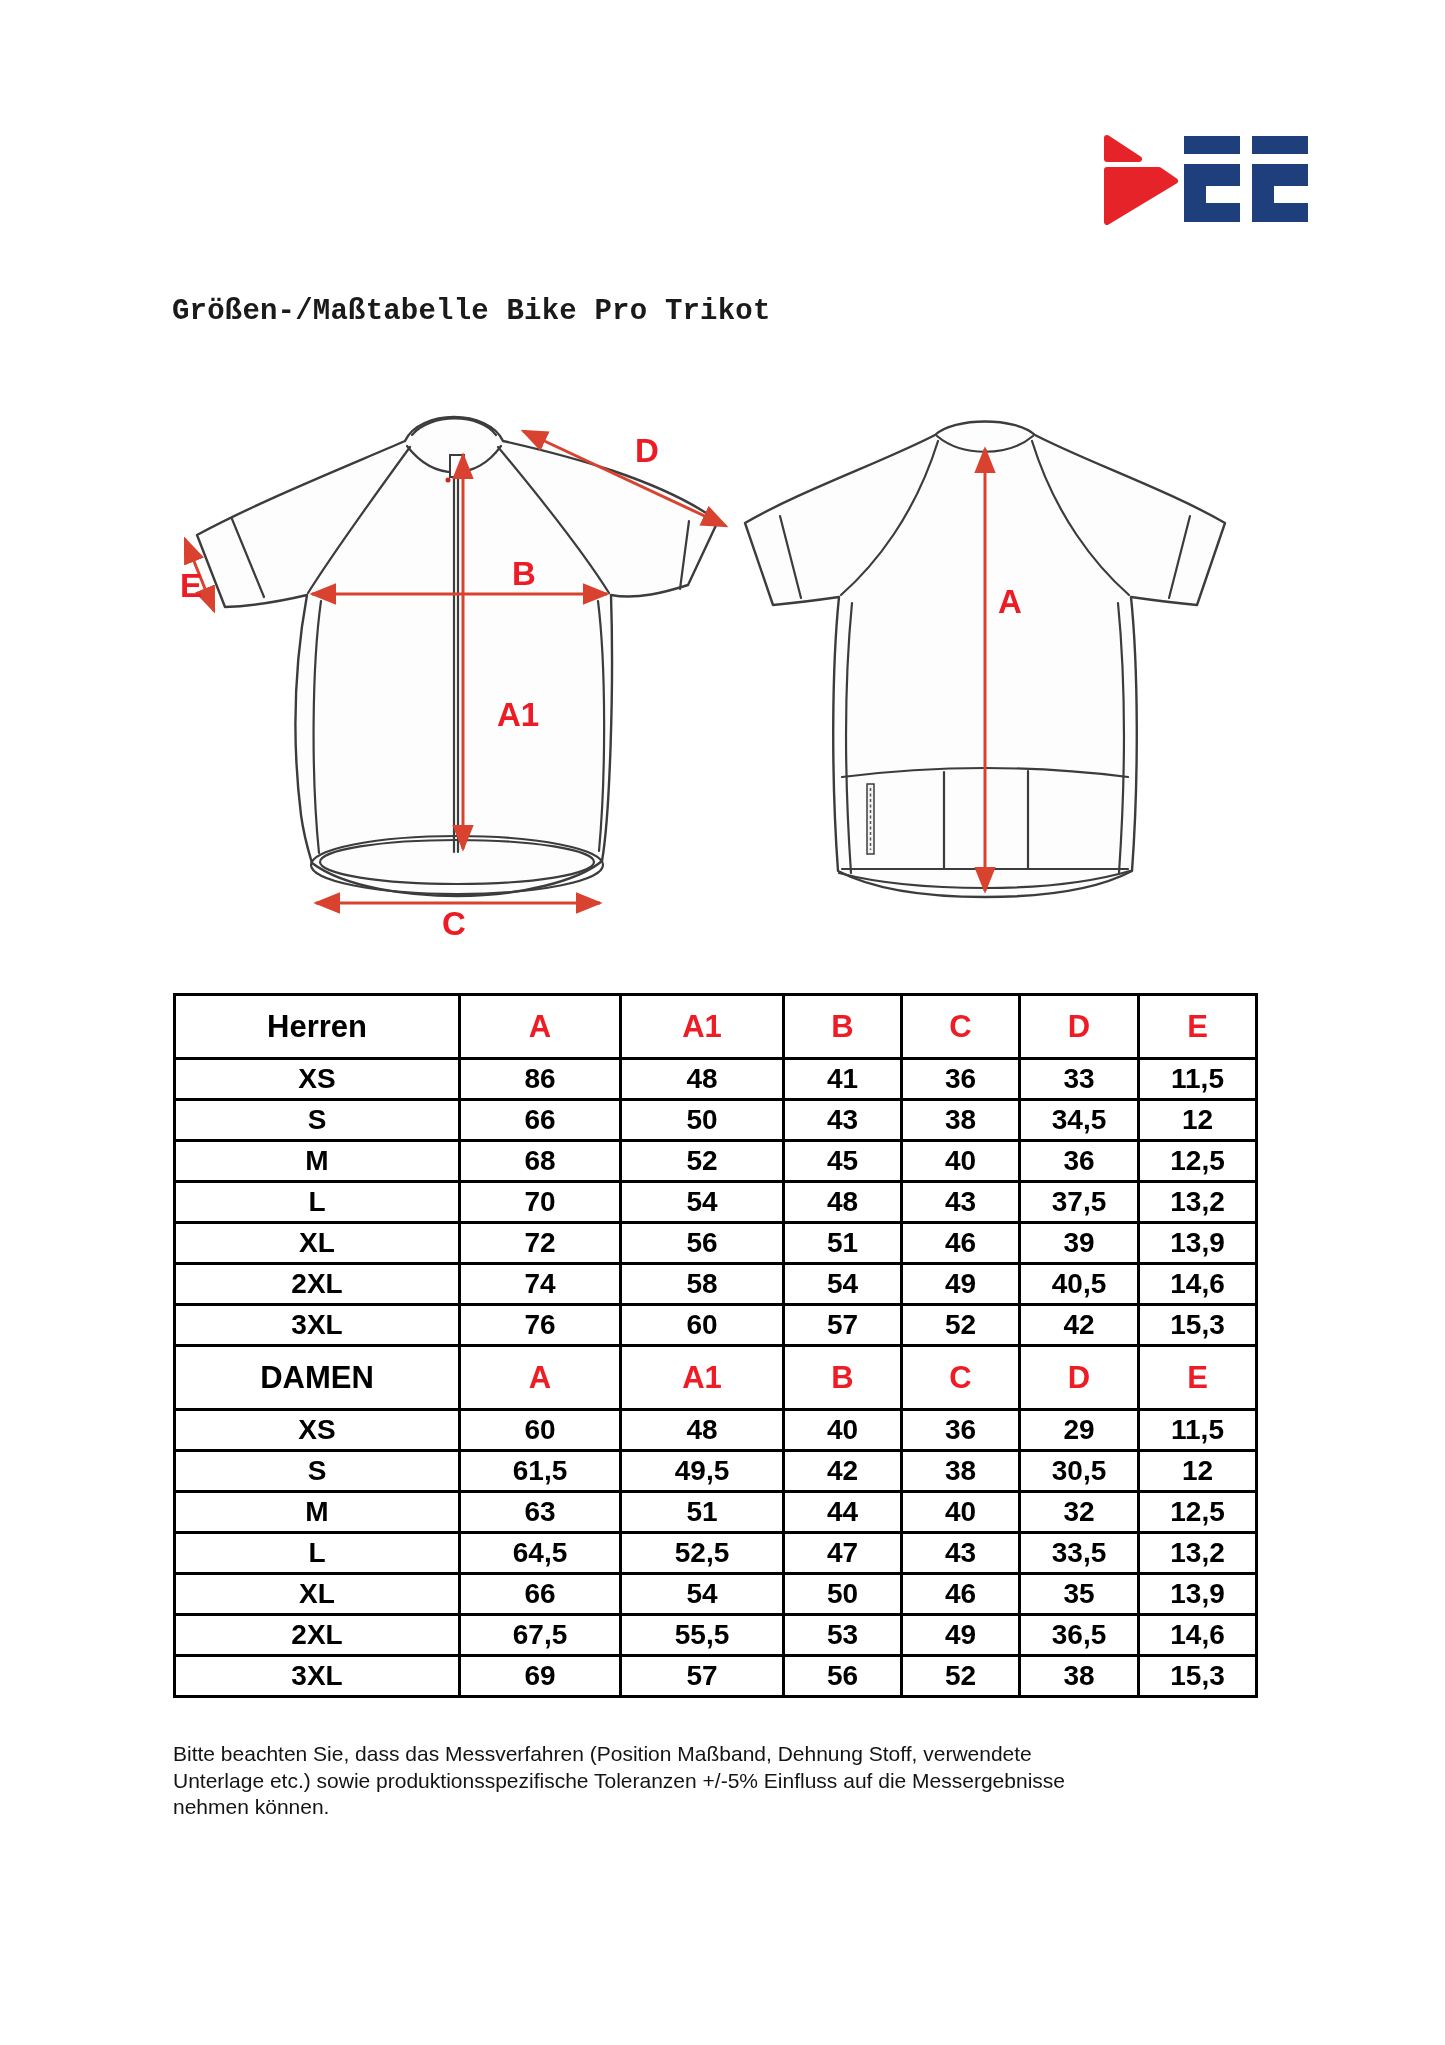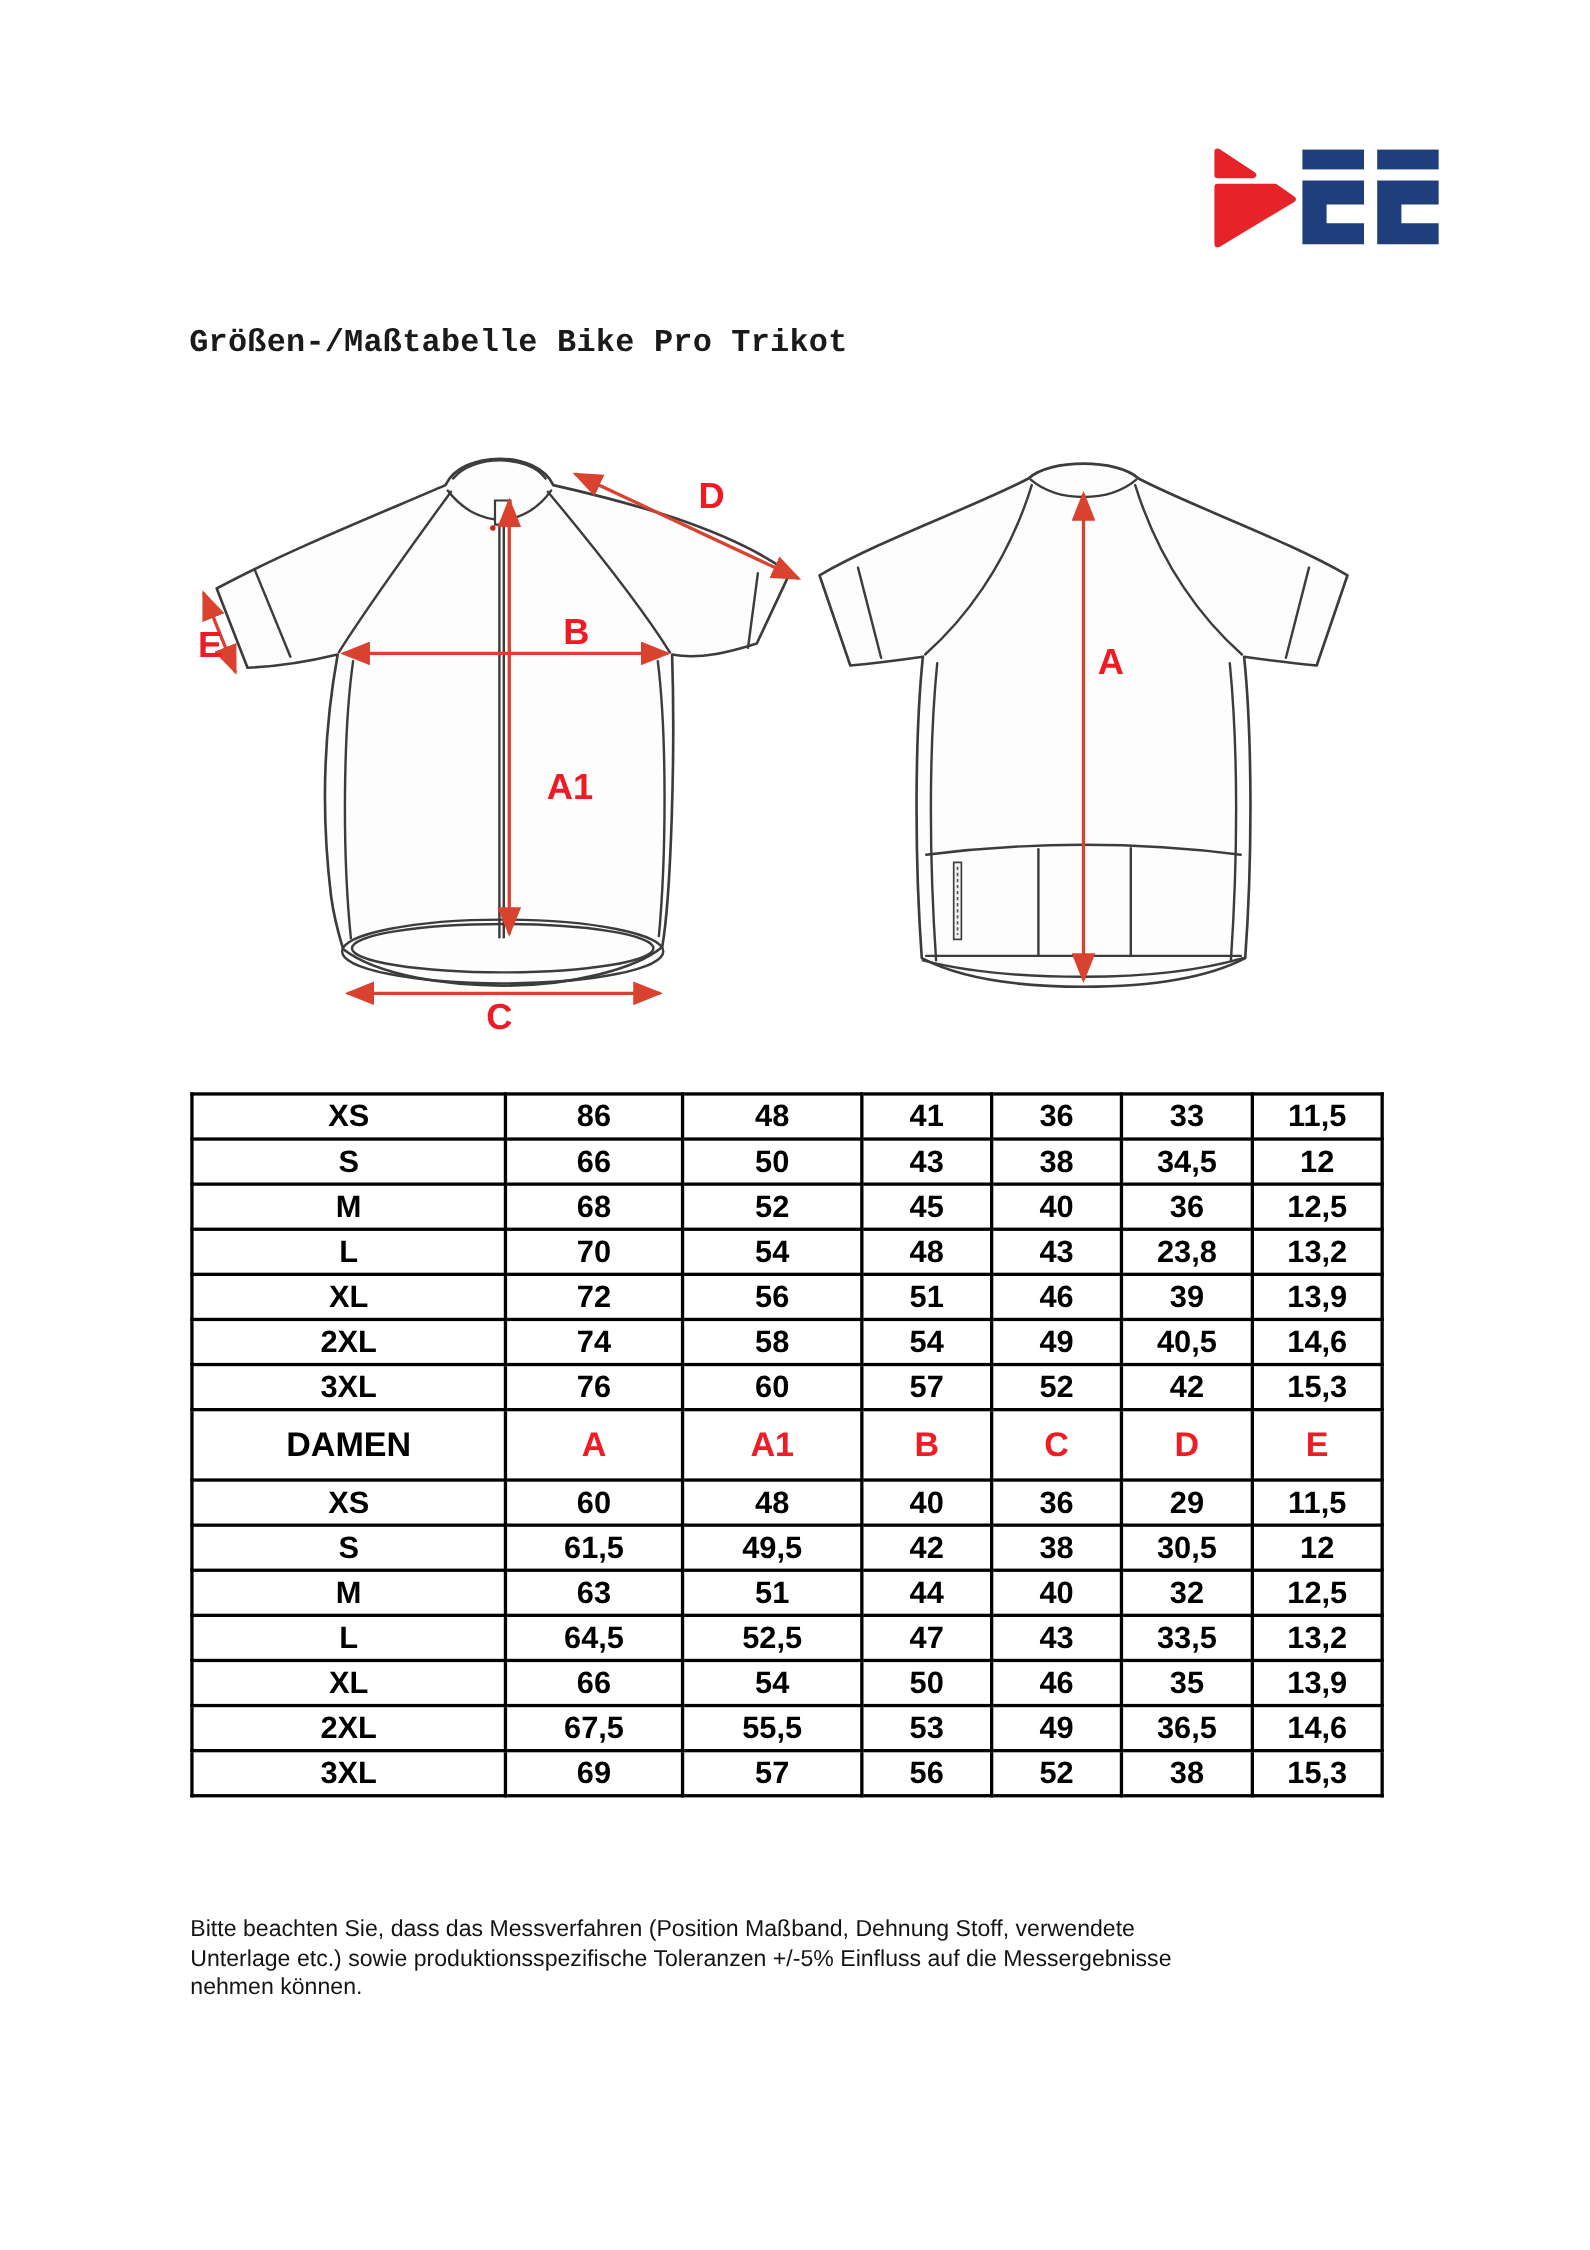--- a/index.html
+++ b/index.html
@@ -155,20 +155,29 @@
     <colgroup>
       <col style="width:285px">
         <col style="width:161px">
         <col style="width:163px">
       <col style="width:118px">
         <col style="width:118px">
         <col style="width:119px">
         <col style="width:118px">
     </colgroup>
     <tbody>
+        <tr class="head-row">
+          <th class="corner">Herren</th>
+          <th class="column-letter">A</th>
+          <th class="column-letter">A1</th>
+          <th class="column-letter">B</th>
+          <th class="column-letter">C</th>
+          <th class="column-letter">D</th>
+          <th class="column-letter">E</th>
+        </tr>
         <tr class="data-row">
           <td class="size-cell">XS</td>
           <td class="value-cell">86</td>
           <td class="value-cell">48</td>
           <td class="value-cell">41</td>
           <td class="value-cell">36</td>
           <td class="value-cell">33</td>
           <td class="value-cell">11,5</td>
         </tr>
         <tr class="data-row">
@@ -188,21 +197,21 @@
           <td class="value-cell">40</td>
           <td class="value-cell">36</td>
           <td class="value-cell">12,5</td>
         </tr>
         <tr class="data-row">
           <td class="size-cell">L</td>
           <td class="value-cell">70</td>
           <td class="value-cell">54</td>
           <td class="value-cell">48</td>
           <td class="value-cell">43</td>
-          <td class="value-cell">23,8</td>
+          <td class="value-cell">37,5</td>
           <td class="value-cell">13,2</td>
         </tr>
         <tr class="data-row">
           <td class="size-cell">XL</td>
           <td class="value-cell">72</td>
           <td class="value-cell">56</td>
           <td class="value-cell">51</td>
           <td class="value-cell">46</td>
           <td class="value-cell">39</td>
           <td class="value-cell">13,9</td>

